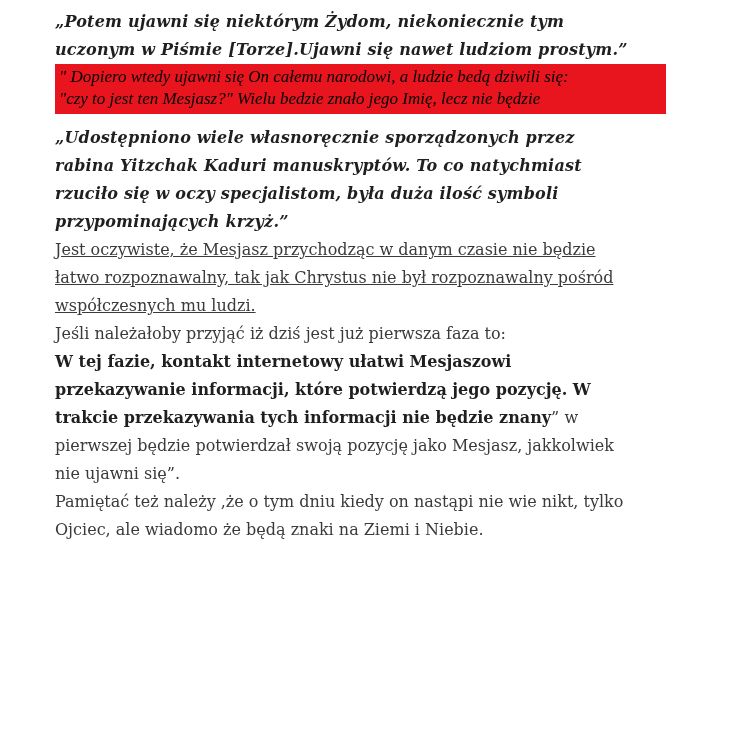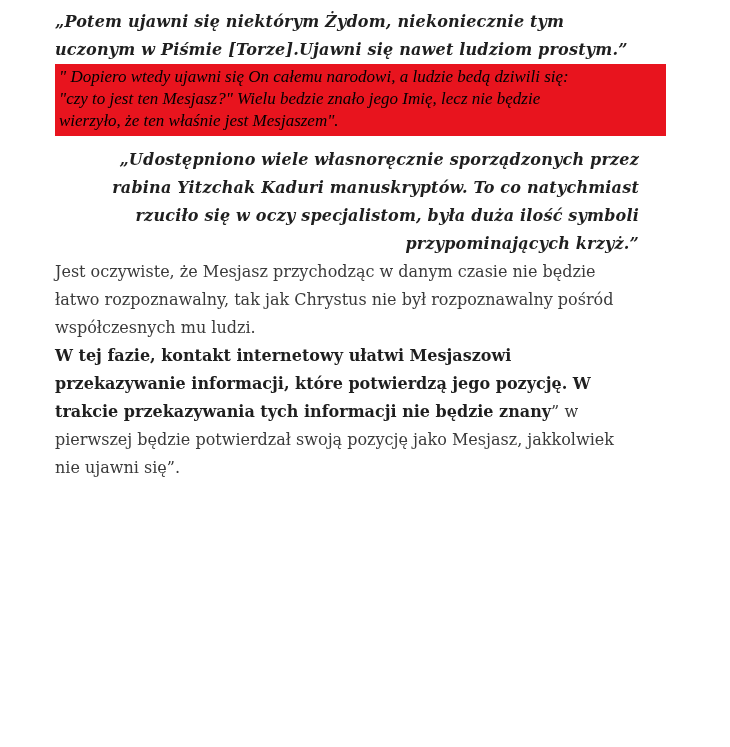--- a/index.html
+++ b/index.html
@@ -22,22 +22,22 @@
   .page p { margin: 0; }
 
   .quote-bold {
     font-weight: bold;
     font-style: italic;
     color: #1f1f1f;
     letter-spacing: 0.2px;
   }
   .p-quote-torah       { margin-bottom: 20px; }
   .p-world             { margin-bottom: 12px; }
-  .p-quote-manuscripts { margin-bottom: 8px; text-align: right; }
-  .p-recognizable      { margin-bottom: 16px; }
+  .p-quote-manuscripts { margin-bottom: 8px; }
+  .p-recognizable      { margin-bottom: 16px; text-decoration: underline; }
   .p-physicality       { margin-bottom: 16px; font-style: italic; }
   .p-first-phase       { margin-bottom: 16px; }
   .p-internet          { margin-bottom: 12px; }
   .p-question          { margin-bottom: 22px; }
   .p-signs             { margin-bottom: 0; }
 
   .highlight-block {
     width: 618px;
     box-sizing: border-box;
     margin: 0 0 10px 0;
@@ -59,28 +59,29 @@
 <body>
 
 <div class="page">
 
   <p class="quote-bold p-quote-torah" data-bind="article.quote_torah">„Potem ujawni się niektórym Żydom, niekoniecznie tym uczonym w Piśmie [Torze].Ujawni się nawet ludziom prostym.”</p>
 
 
   <div class="highlight-block" data-bind-style="backgroundColor:article.highlight.background_color;color:article.highlight.text_color" style="background-color: rgb(232, 20, 30); color: rgb(0, 0, 0);">
     <span class="highlight-line" data-bind="article.highlight.lines.0">" Dopiero wtedy ujawni się On całemu narodowi, a ludzie bedą dziwili się:</span>
     <span class="highlight-line" data-bind="article.highlight.lines.1">"czy to jest ten Mesjasz?" Wielu bedzie znało jego Imię, lecz nie będzie</span>
-    <span class="highlight-line" data-bind="article.highlight.lines.2">wierzyło, że ten właśnie jest Mesjaszem".</span>
   </div>
 
   <p class="quote-bold p-quote-manuscripts" data-bind="article.quote_manuscripts">„Udostępniono wiele własnoręcznie sporządzonych przez rabina Yitzchak Kaduri manuskryptów. To co natychmiast rzuciło się w oczy specjalistom, była duża ilość symboli przypominających krzyż.”</p>
 
   <p class="p-recognizable" data-bind="article.para_recognizable">Jest oczywiste, że Mesjasz przychodząc w danym czasie nie będzie łatwo rozpoznawalny, tak jak Chrystus nie był rozpoznawalny pośród współczesnych mu ludzi.</p>
 
 
+  <p class="p-first-phase" data-bind="article.para_first_phase">Jeśli należałoby przyjąć iż dziś jest już pierwsza faza to:</p>
 
   <p class="p-internet">
     <span class="bold-run" data-bind="article.para_internet_bold">W tej fazie, kontakt internetowy ułatwi Mesjaszowi przekazywanie informacji, które potwierdzą jego pozycję. W trakcie przekazywania tych informacji nie będzie znany</span><span data-bind="article.para_internet_rest">” w pierwszej będzie potwierdzał swoją pozycję jako Mesjasz, jakkolwiek nie ujawni się”.</span>
   </p>
 
 
+  <p class="p-signs" data-bind="article.para_signs">Pamiętać też należy ,że o tym dniu kiedy on nastąpi nie wie nikt, tylko Ojciec, ale wiadomo że będą znaki na Ziemi i Niebie.</p>
 
 </div>
 
 </body></html>

